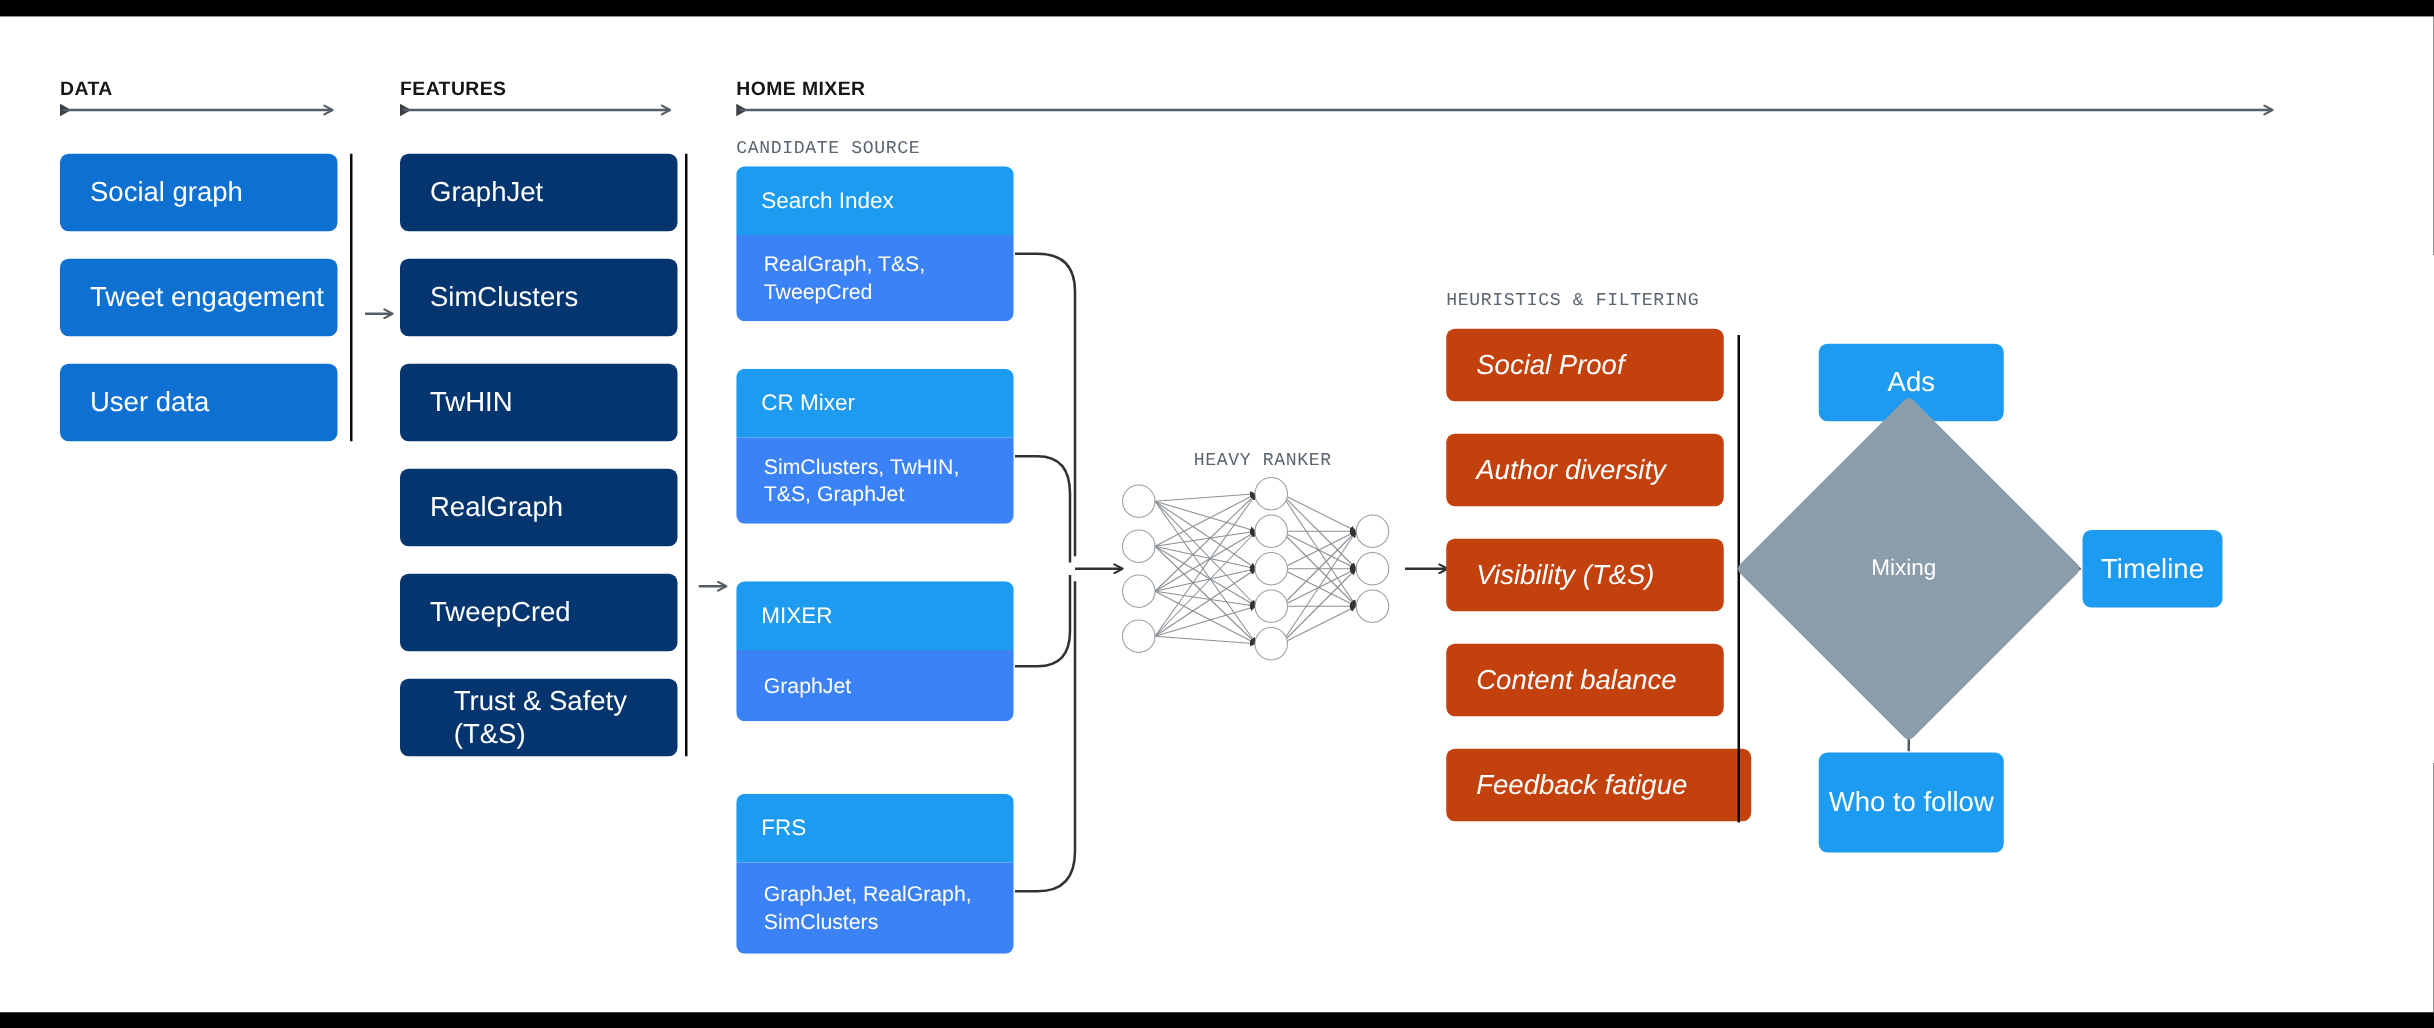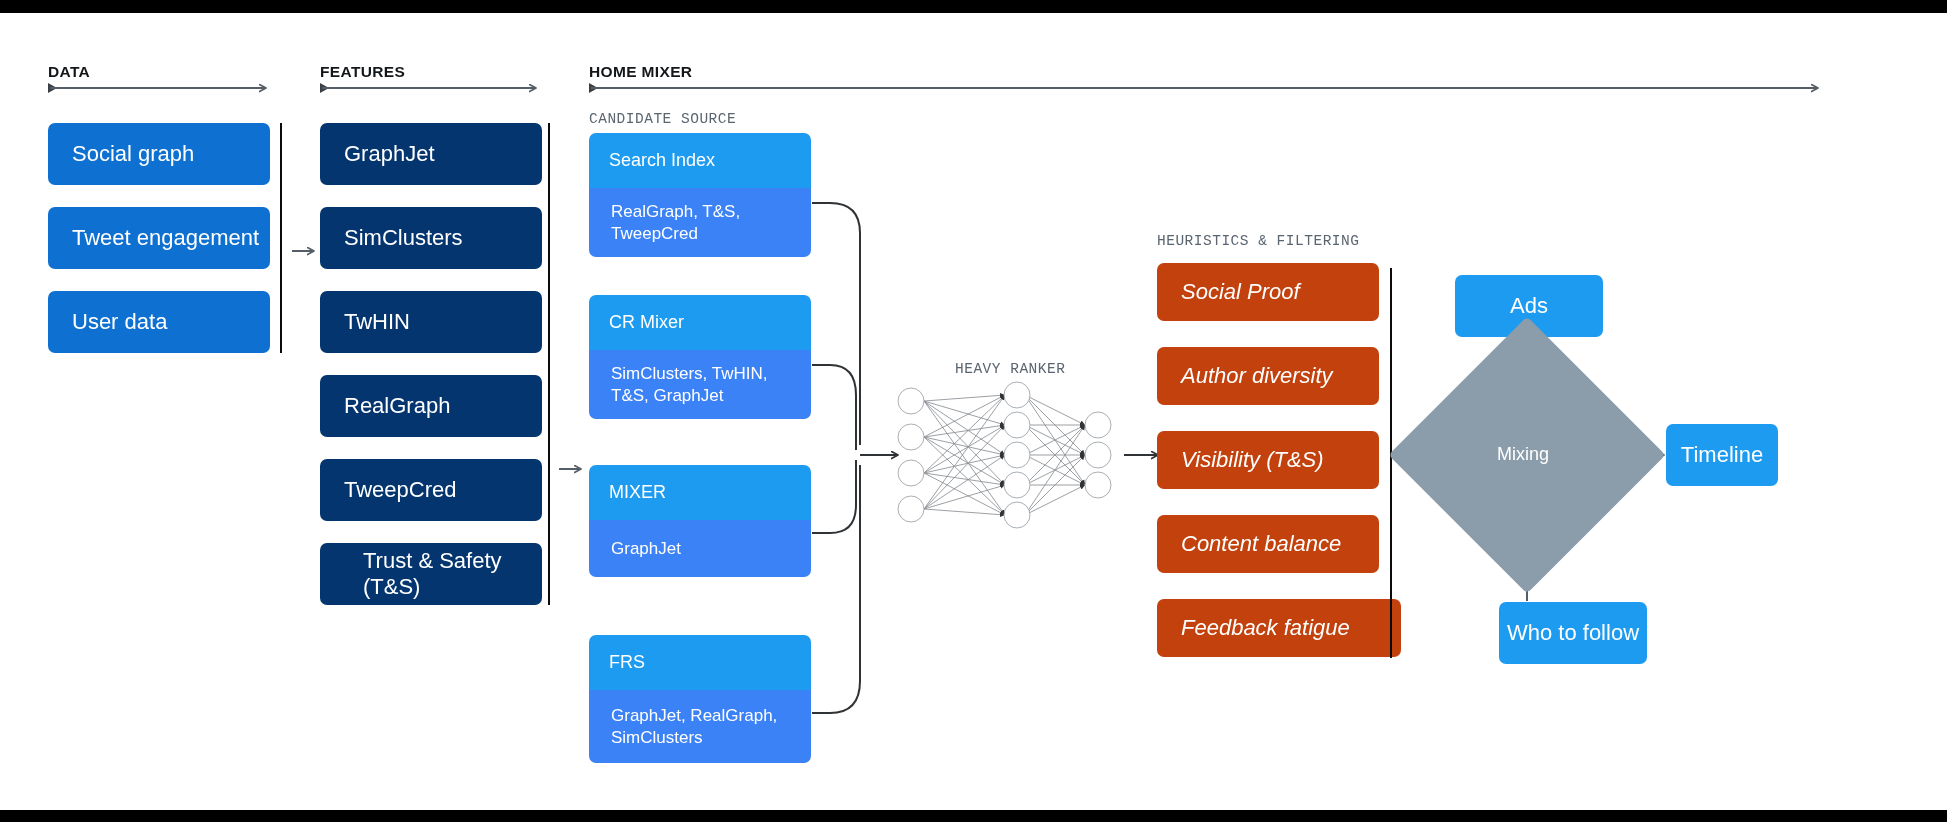--- a/index.html
+++ b/index.html
@@ -352,21 +352,21 @@
 
     <div class="vline" style="left:1390px; top:255px; height:390px;"></div>
 
     <div class="box out" style="left:1455px; top:262px; width:148px; height:62px;">
       <span>Ads</span>
     </div>
 
     <div id="mixing-diamond" style="left:1429px; top:344px;"></div>
     <div id="mixing-label" style="left:1497px; top:431px;">Mixing</div>
 
-    <div class="box out" style="left:1455px; top:589px; width:148px; height:62px;margin-left:44px;">
+    <div class="box out" style="left:1455px; top:589px; width:148px; height:80px;">
       <span>Who to follow</span>
     </div>
 
     <div class="box out" style="left:1666px; top:411px; width:112px; height:62px;">
       <span>Timeline</span>
     </div>
 
   </div>
 </div>
 

